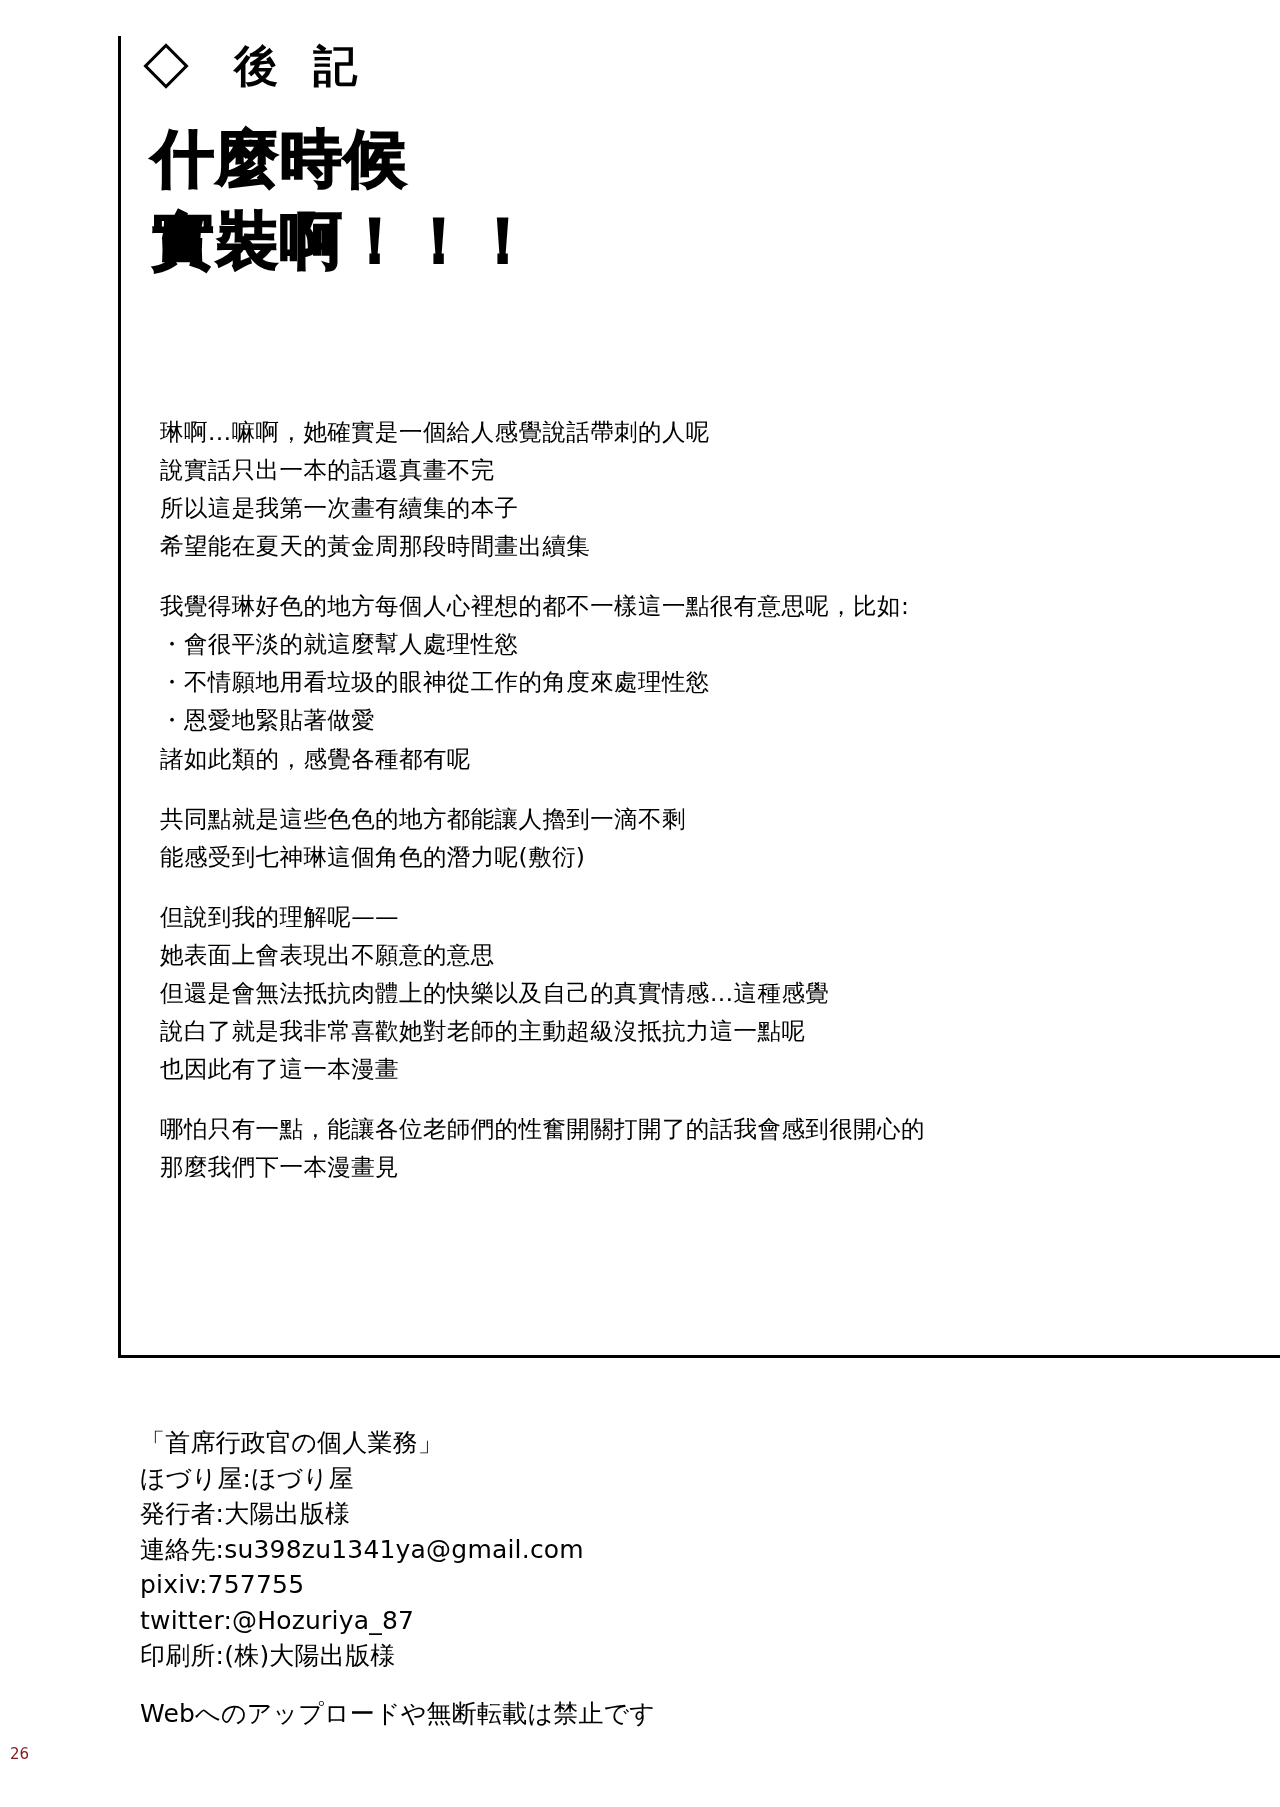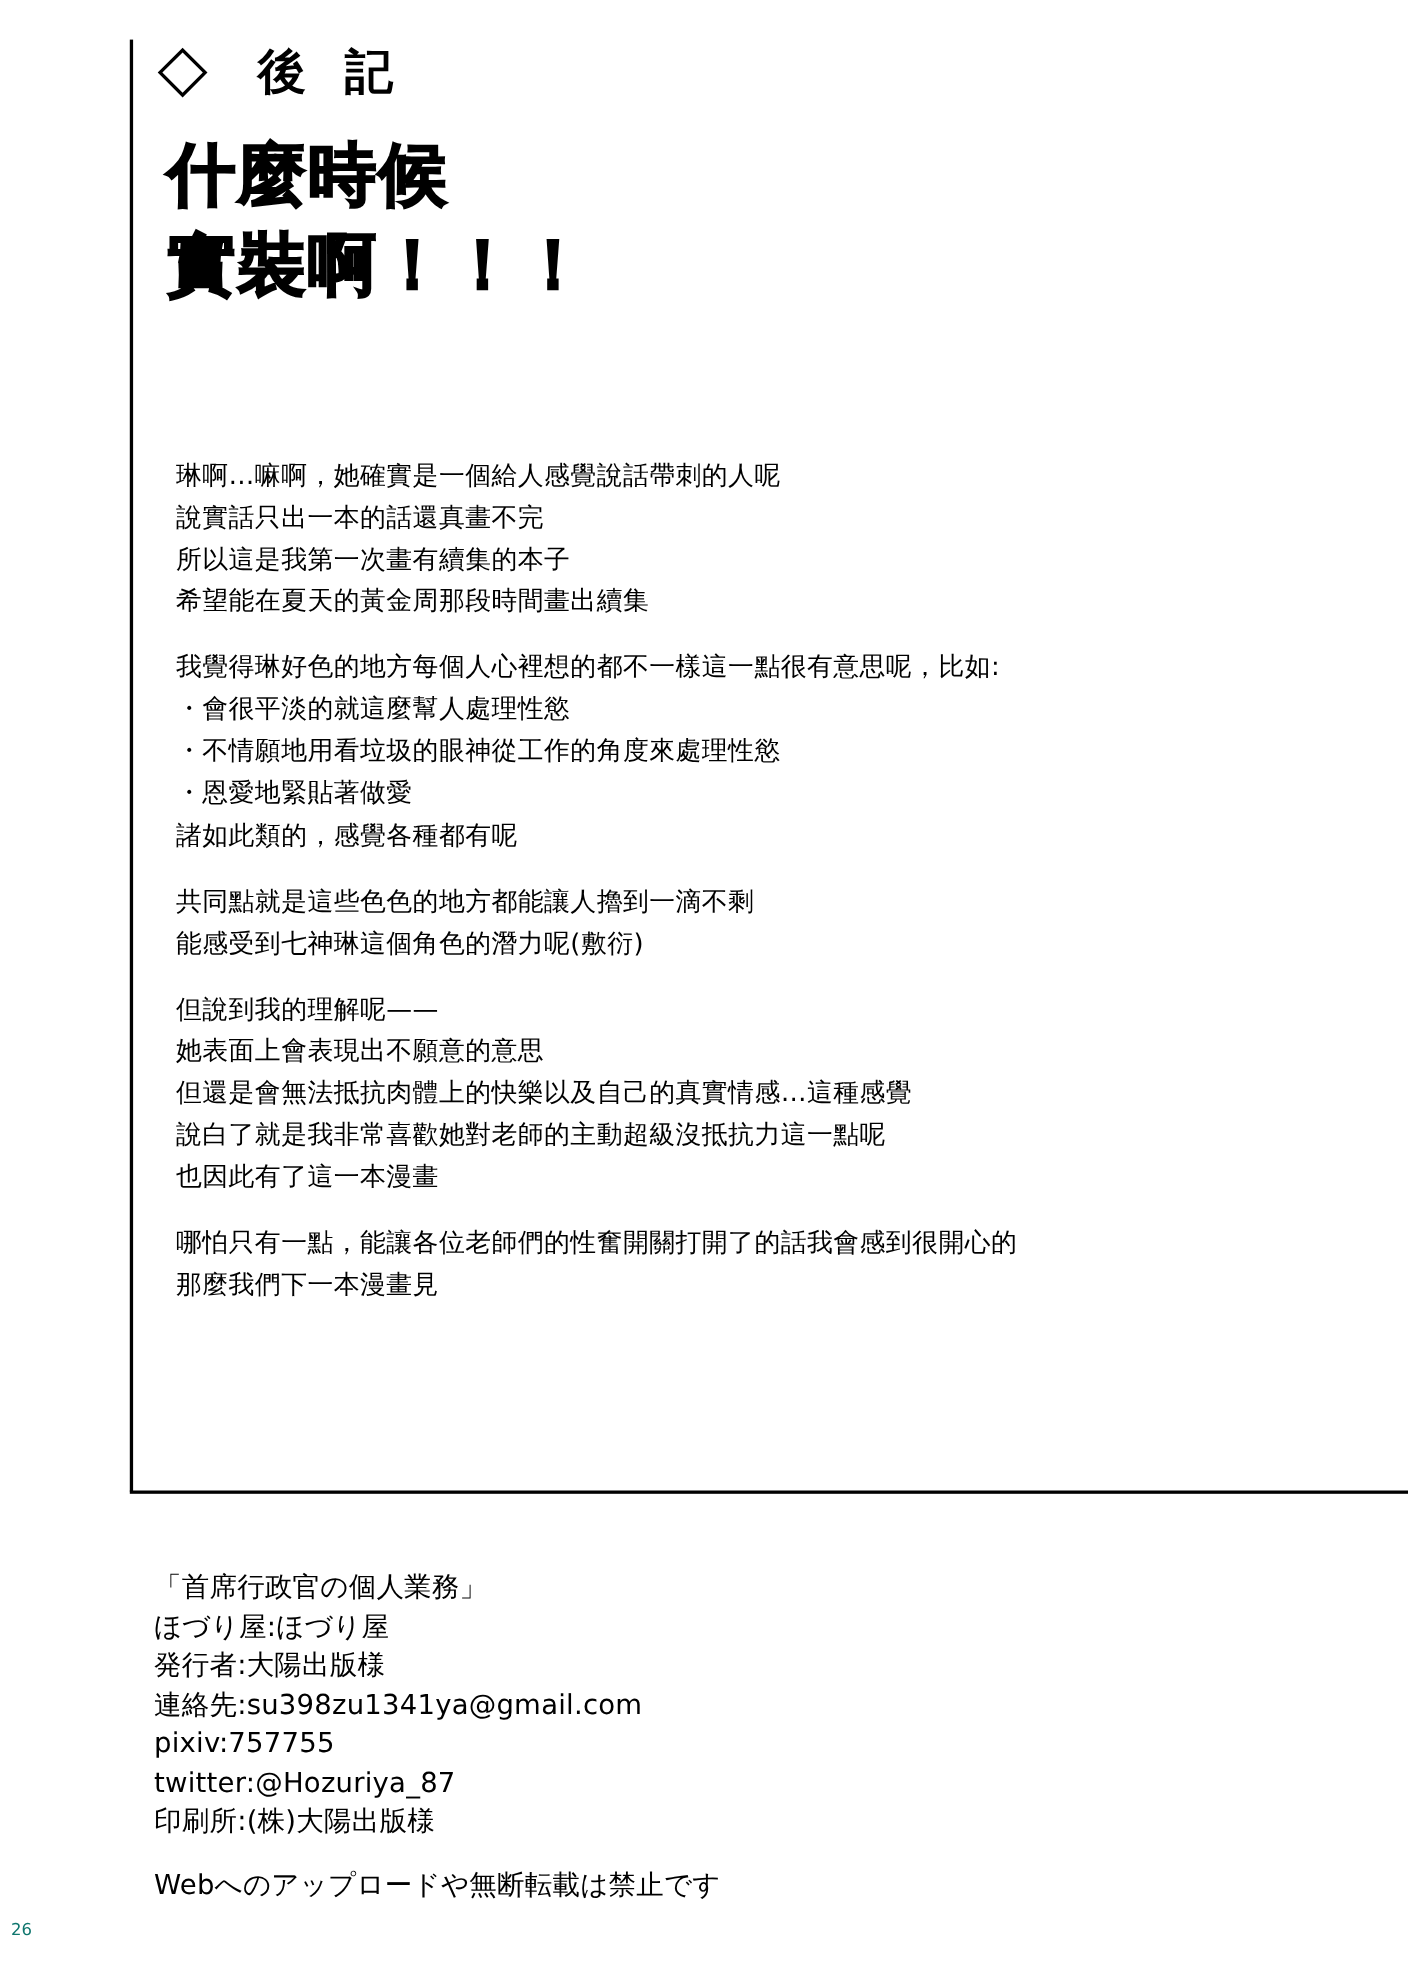--- a/index.html
+++ b/index.html
@@ -92,21 +92,21 @@
     margin-top: 27px;
   }
   .colophon div { white-space: nowrap; }
   .colophon .gap { height: 22px; }
 
   .page-number {
     position: absolute;
     left: 10px;
     top: 1745px;
     font-size: 15px;
-    color: #0f766e;
+    color: #7f1d1d;
   }
 </style>
 </head>
 <body>
 
 <div class="page-rule"></div>
 <div class="section-rule"></div>
 
 <div class="afterword-head">
   <span class="diamond"></span>

